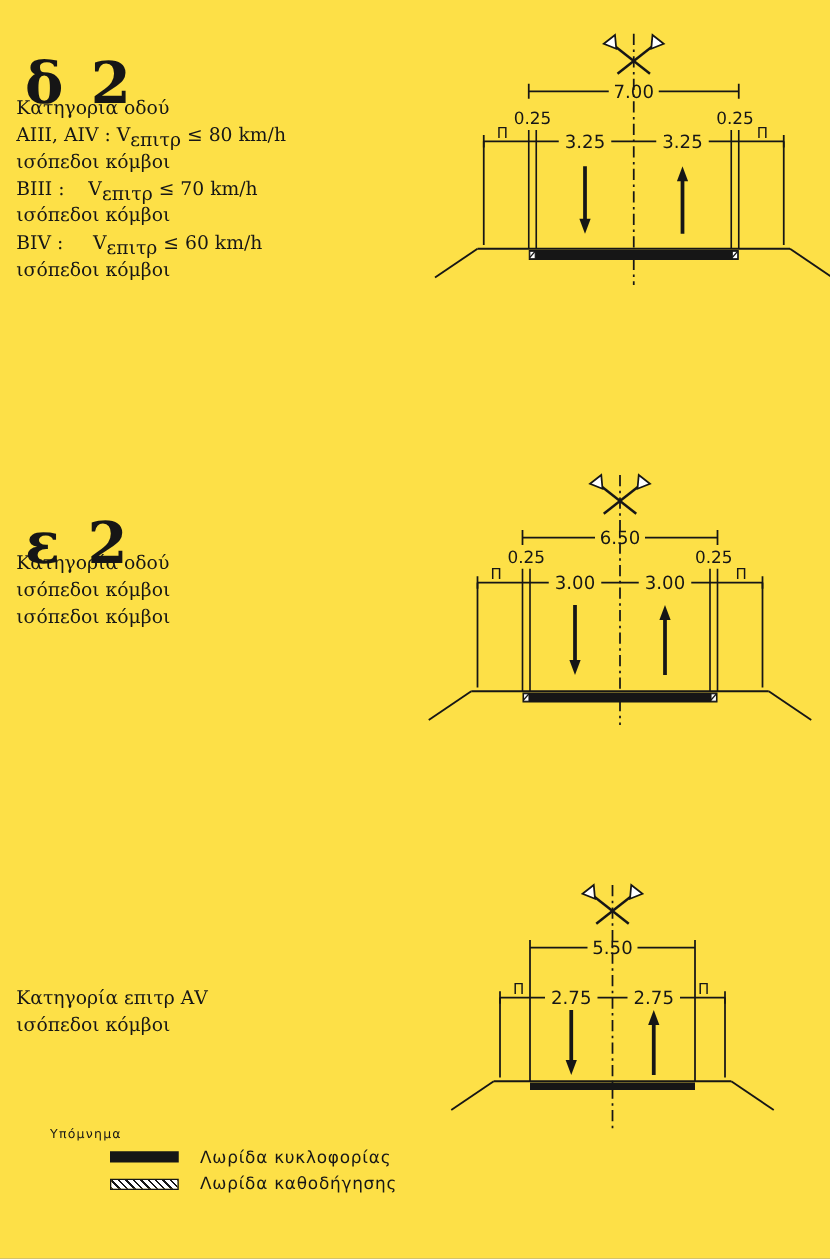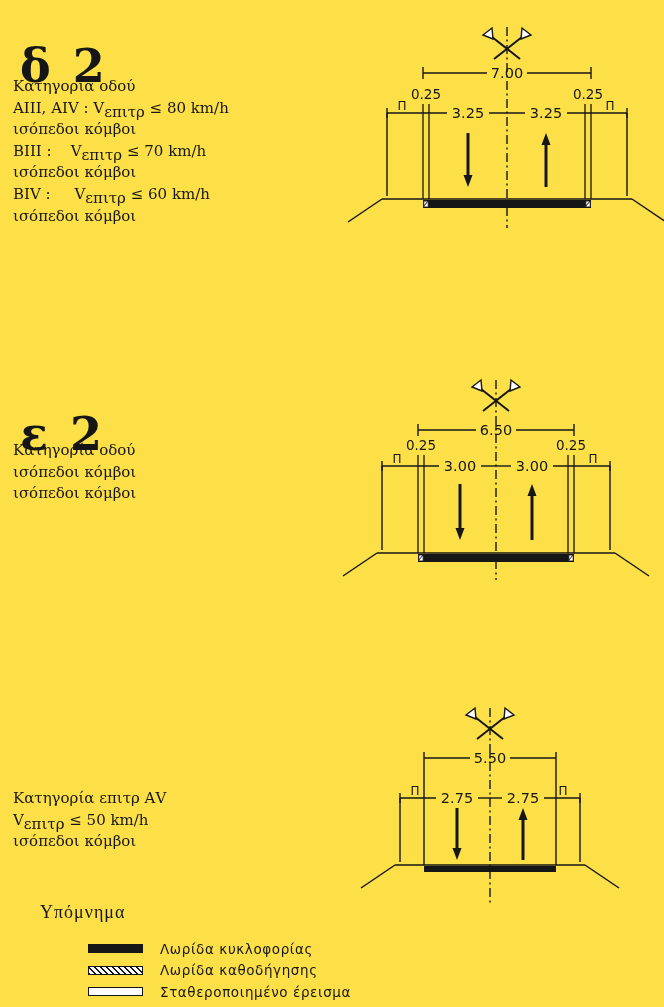--- a/index.html
+++ b/index.html
@@ -4,21 +4,21 @@
 <style>
   html,body{margin:0;padding:0;background:#9a9a9a;}
   .page{position:relative;width:664px;height:1007px;margin:0 auto;background:#fde047;
         color:#161616;font-family:"DejaVu Serif",serif;overflow:hidden;}
   .sec-title{position:absolute;left:20px;font-weight:bold;font-size:46px;line-height:46px;
              letter-spacing:3px;font-family:"DejaVu Serif",serif;}
   .desc{position:absolute;left:13px;font-size:15px;line-height:21.6px;white-space:pre;}
   .desc sub{font-size:15px;line-height:0;}
   .diag{position:absolute;left:330px;}
   .legend{position:absolute;left:40px;top:902px;font-family:"DejaVu Sans",sans-serif;}
-  .legend-title{font-size:18px;letter-spacing:1px;margin-bottom:19px;font-family:Liberation Serif, serif;}
+  .legend-title{font-size:10px;letter-spacing:1px;margin-bottom:6px;}
   .legend-row{display:flex;align-items:center;margin-bottom:8.5px;height:13px;padding-left:48px;}
   .swatch{width:55px;height:9px;margin-right:17px;box-sizing:border-box;flex:0 0 auto;}
   .swatch.solid{background:#161616;}
   .swatch.hatched{border:1.3px solid #161616;
                   background:repeating-linear-gradient(45deg,#161616 0 1.4px,#ffffff 1.4px 4.2px);}
   .swatch.outline{border:1.3px solid #161616;background:#ffffff;}
   .legend-label{font-size:13.5px;letter-spacing:0.6px;}
   svg text{font-family:"DejaVu Sans",sans-serif;fill:#161616;}
 </style>
 </head>
@@ -107,21 +107,21 @@
       <rect x="88.8" y="183" width="4.4" height="6" fill="#fff" stroke="#161616" stroke-width="0.9"></rect>
       <line x1="88.8" y1="188" x2="93.2" y2="183" stroke="#161616" stroke-width="1"></line>
       <rect x="238.8" y="183" width="4.4" height="6" fill="#fff" stroke="#161616" stroke-width="0.9"></rect>
       <line x1="238.8" y1="188" x2="243.20000000000002" y2="183" stroke="#161616" stroke-width="1"></line>
       <line x1="130" y1="112" x2="130" y2="157" stroke="#161616" stroke-width="3"></line>
       <polygon points="125.5,156 134.5,156 130,168" fill="#161616"></polygon>
       <line x1="202" y1="123" x2="202" y2="168" stroke="#161616" stroke-width="3"></line>
       <polygon points="197.5,124 206.5,124 202,112" fill="#161616"></polygon>
     </svg>
 
-  <div class="desc" style="top:788px"><div>Κατηγορία επιτρ ΑV</div><div>V<sub>επιτρ</sub> ≤ 50 km/h</div><div>ισόπεδοι κόμβοι</div></div>
+  <div class="desc" style="top:788px"><div>Κατηγορία επιτρ ΑV</div><div>ισόπεδοι κόμβοι</div></div>
   <svg class="diag" style="top:702px" width="334" height="212">
       <line x1="160" y1="6" x2="160" y2="201" stroke="#161616" stroke-width="1.4" stroke-dasharray="9 3.5 2 3.5"></line>
       <line x1="145" y1="15" x2="173" y2="37" stroke="#161616" stroke-width="2"></line>
       <line x1="175" y1="15" x2="147" y2="37" stroke="#161616" stroke-width="2"></line>
       <polygon points="146,17 136,13 145,6" fill="#fff" stroke="#161616" stroke-width="1.4"></polygon>
       <polygon points="174,17 184,13 175,6" fill="#fff" stroke="#161616" stroke-width="1.4"></polygon>
       <line x1="94" y1="56" x2="140" y2="56" stroke="#161616" stroke-width="1.4"></line>
       <line x1="180" y1="56" x2="226" y2="56" stroke="#161616" stroke-width="1.4"></line>
       <line x1="94" y1="50" x2="94" y2="62" stroke="#161616" stroke-width="1.4"></line>
       <line x1="226" y1="50" x2="226" y2="62" stroke="#161616" stroke-width="1.4"></line>
@@ -153,20 +153,16 @@
     <div class="legend-title">Υπόμνημα</div>
     <div id="legend-rows">
         <div class="legend-row">
           <span class="swatch solid"></span>
           <span class="legend-label">Λωρίδα κυκλοφορίας</span>
         </div>
         <div class="legend-row">
           <span class="swatch hatched"></span>
           <span class="legend-label">Λωρίδα καθοδήγησης</span>
         </div>
-        <div class="legend-row">
-          <span class="swatch outline"></span>
-          <span class="legend-label">Σταθεροποιημένο έρεισμα</span>
-        </div>
       </div>
   </div>
 
 </div>
 
 </body></html>

